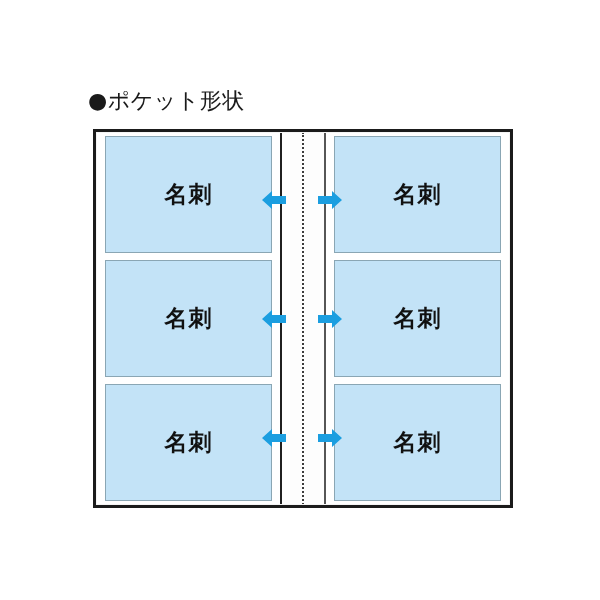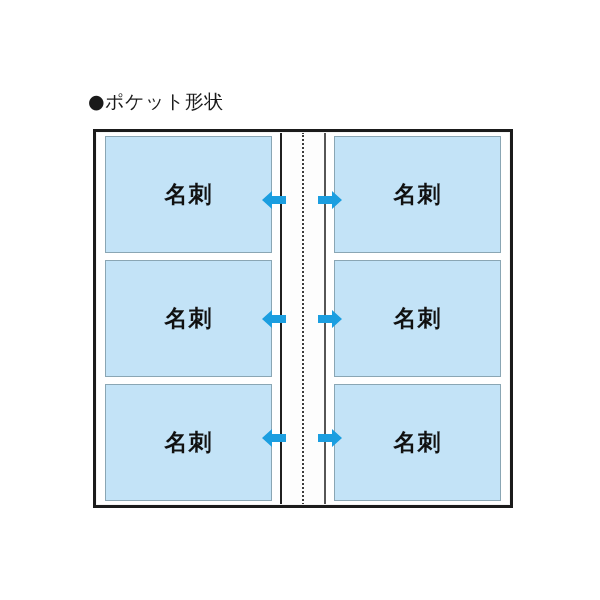--- a/index.html
+++ b/index.html
@@ -13,21 +13,21 @@
     font-family: "DejaVu Sans", "Liberation Sans", sans-serif;
     overflow: hidden;
     position: relative;
   }
 
   
   #diagram-title {
     position: absolute;
     left: 88px;
     top: 88px;
-    font-size: 19px;
+    font-size: 22px;
     line-height: 26px;
     color: #1a1a1a;
     letter-spacing: 0.5px;
     white-space: nowrap;
     font-weight: 500;
   }
 
   
   #binder-frame {
     position: absolute;

